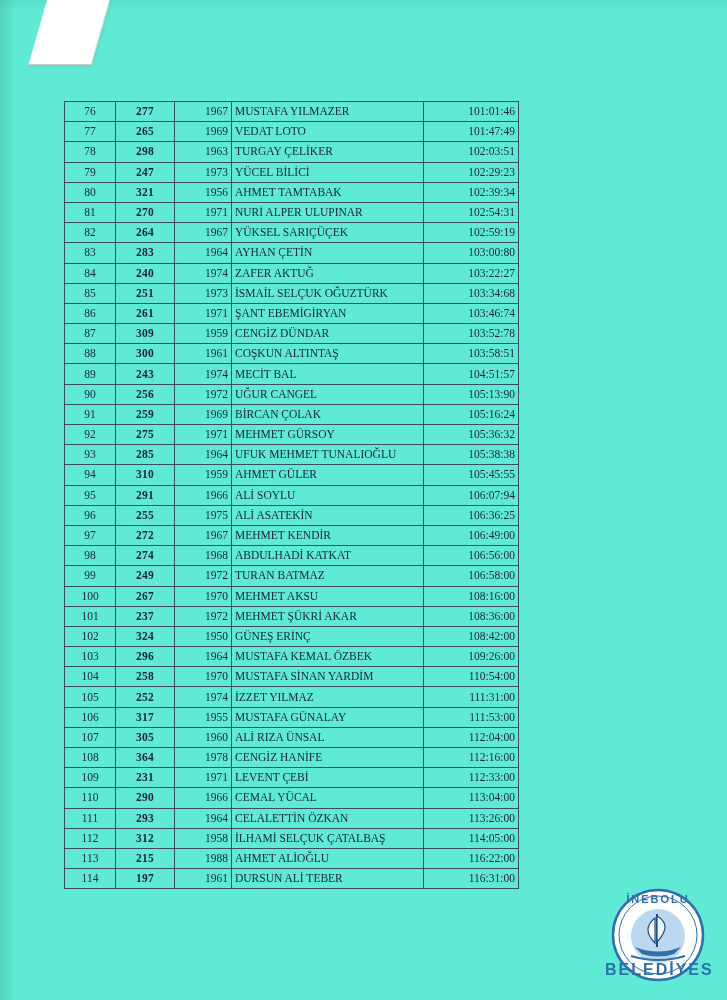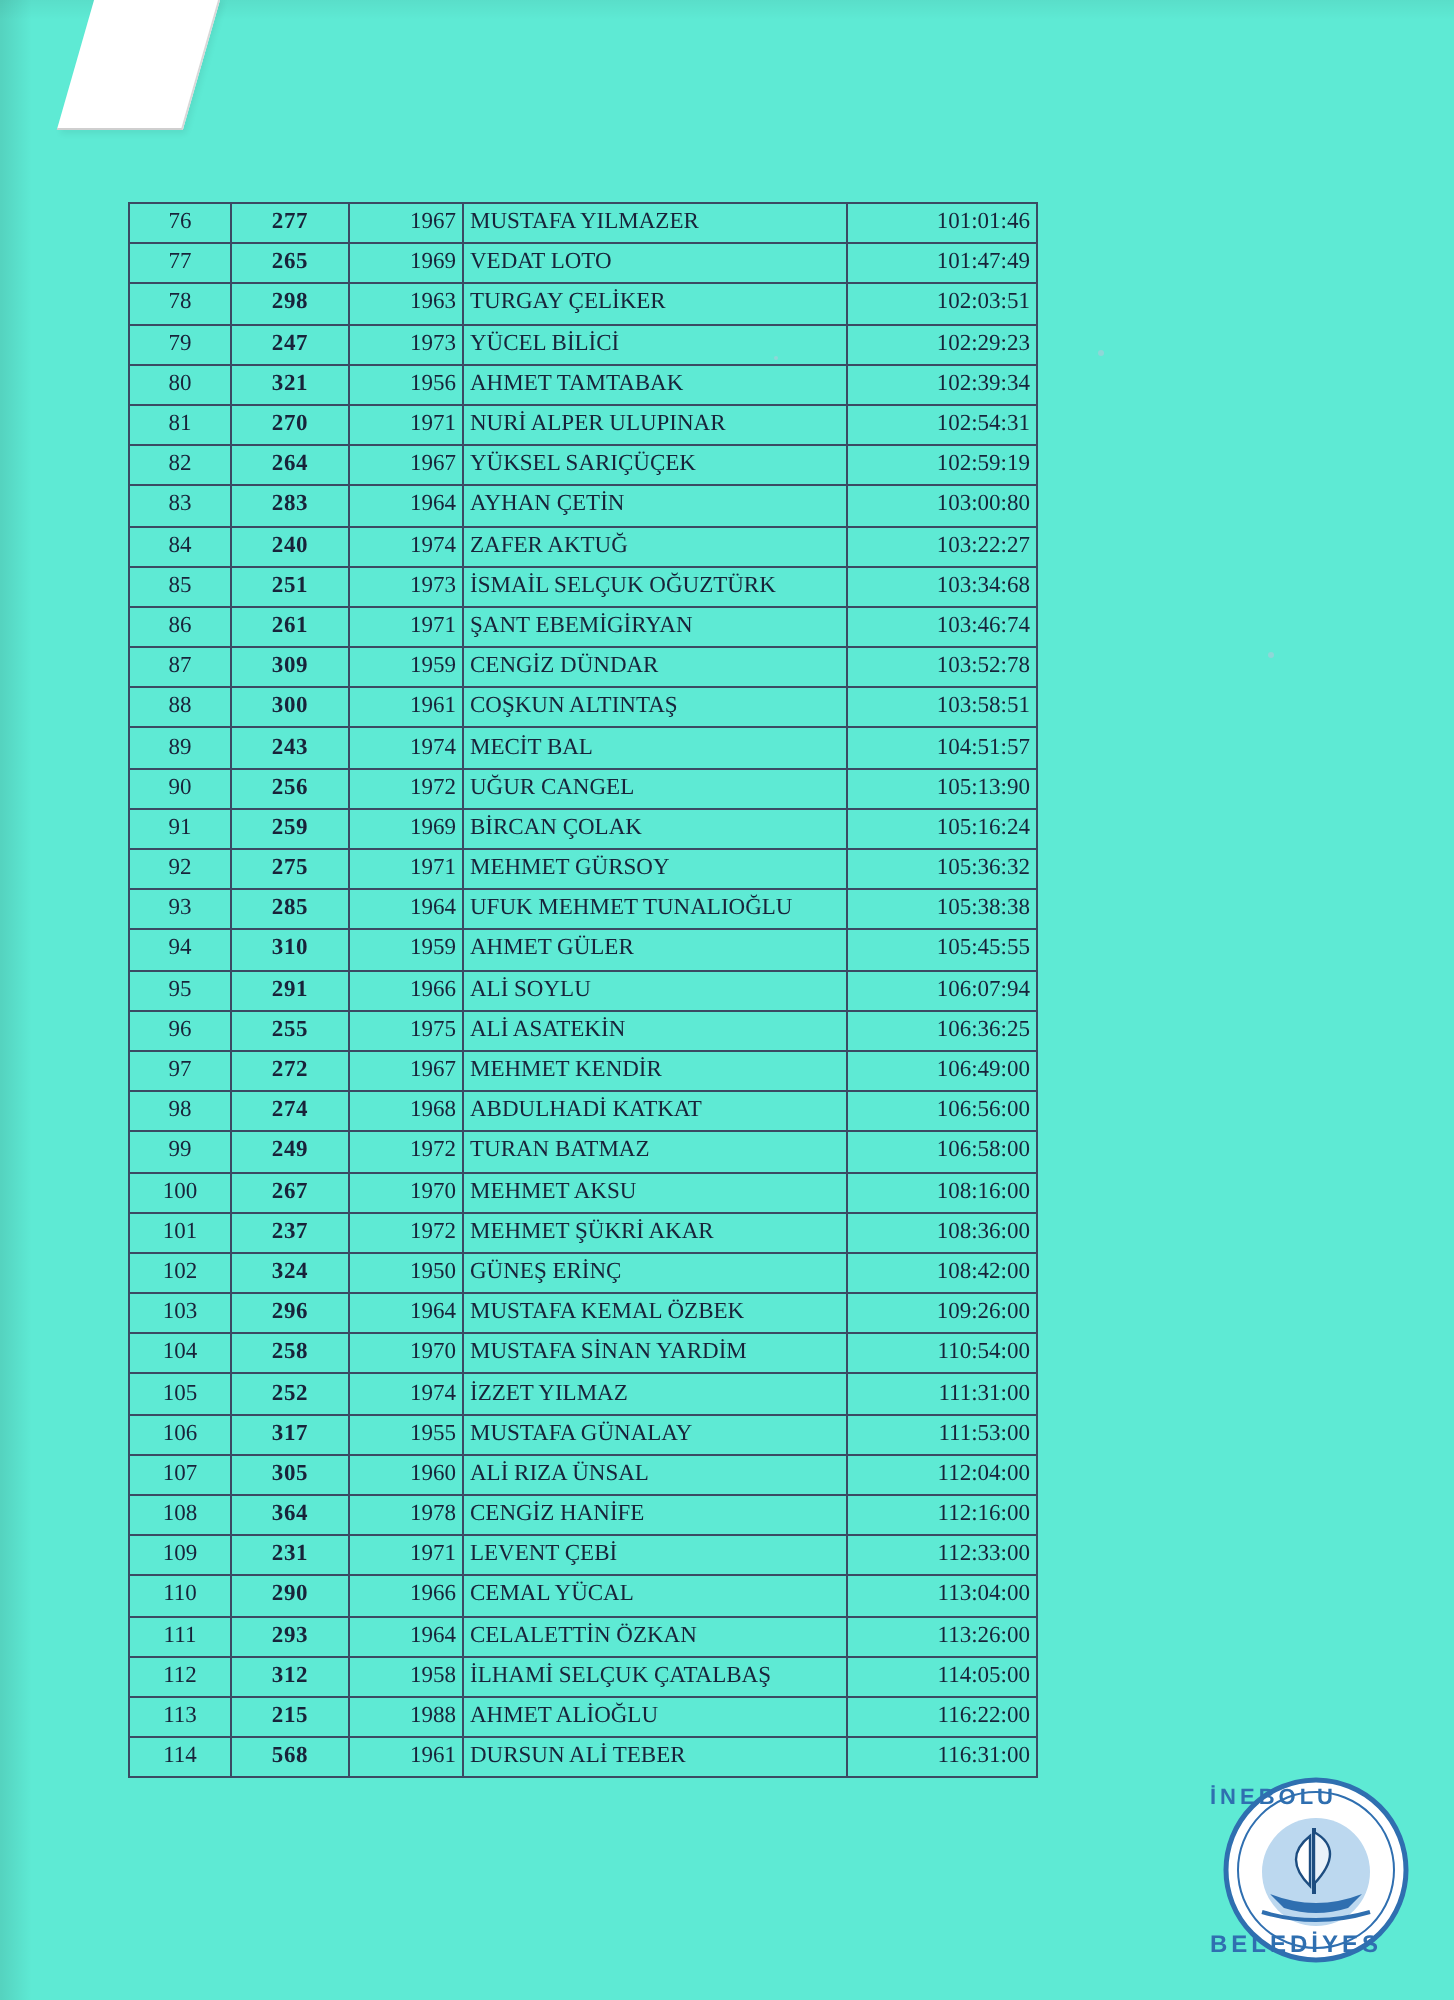--- a/index.html
+++ b/index.html
@@ -114,33 +114,33 @@
     position: absolute;
     right: 16px;
     bottom: 14px;
     width: 106px;
     height: 102px;
   }
   .logo svg { display: block; }
   .logo-text-top, .logo-text-bottom {
     position: absolute;
     width: 100%;
-    text-align: left;
+    text-align: center;
     font-family: "Liberation Sans", sans-serif;
     font-weight: bold;
     color: #2f6fb0;
     letter-spacing: 2px;
   }
   .logo-text-top {
     top: 9px;
     font-size: 11px;
   }
   .logo-text-bottom {
     bottom: 7px;
-    font-size: 12px;
+    font-size: 16px;
   }
 </style>
 </head>
 <body>
 
 <div class="page">
   <div class="edge-shadow-left"></div>
   <div class="edge-shadow-top"></div>
   <div class="fold"></div>
 
@@ -412,21 +412,21 @@
           </tr>
           <tr>
             <td class="c-rank">113</td>
             <td class="c-bib">215</td>
             <td class="c-year">1988</td>
             <td class="c-name">AHMET ALİOĞLU</td>
             <td class="c-time">116:22:00</td>
           </tr>
           <tr>
             <td class="c-rank">114</td>
-            <td class="c-bib">568</td>
+            <td class="c-bib">197</td>
             <td class="c-year">1961</td>
             <td class="c-name">DURSUN ALİ TEBER</td>
             <td class="c-time">116:31:00</td>
           </tr>
         </tbody>
     </table>
   </div>
 
   <div class="logo">
     <svg width="106" height="102" viewBox="0 0 106 102" aria-hidden="true">

